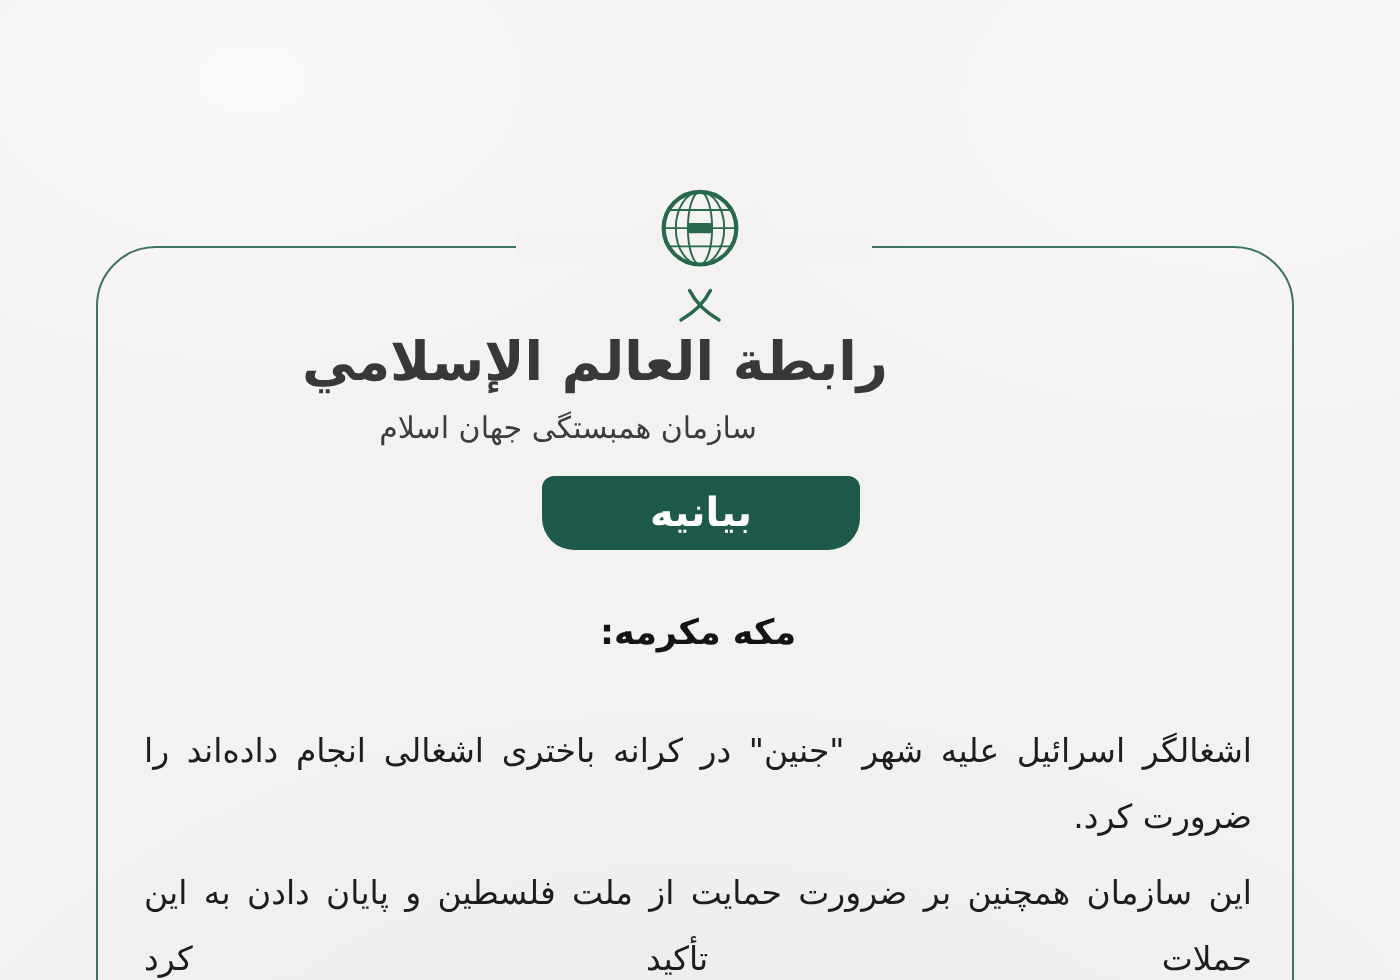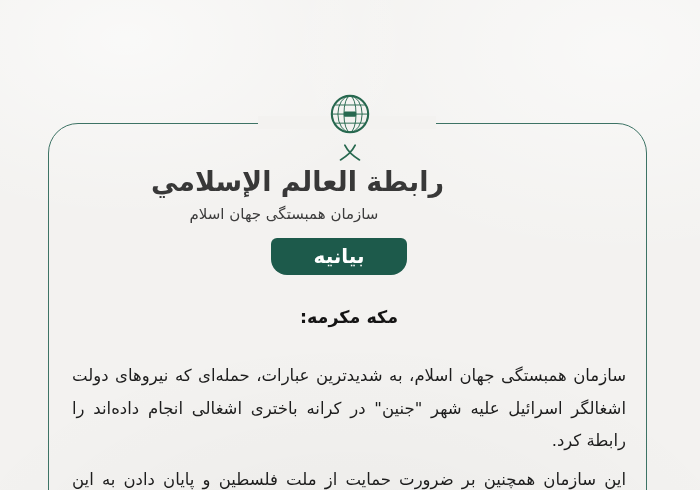--- a/index.html
+++ b/index.html
@@ -32,21 +32,21 @@
   .calligraphy{
     position:absolute;left:0;top:166px;width:595px;text-align:center;
     font-size:27px;font-weight:700;color:#383838;letter-spacing:0;
     direction:rtl;
   }
   .subtitle{
     position:absolute;left:0;top:205px;width:568px;text-align:center;
     font-size:15px;color:#3c3c3c;direction:rtl;
   }
   .banner{
-    position:absolute;left:271px;top:238px;width:136px;height:37px;
+    position:absolute;left:271px;top:238px;width:159px;height:37px;
     background:#1d5a4b;color:#ffffff;
     border-radius:6px 6px 16px 16px;
     font-size:20px;font-weight:700;line-height:36px;text-align:center;
     direction:rtl;
   }
   .content{
     position:absolute;right:74px;left:72px;top:300px;
     direction:rtl;color:#1d1d1d;
   }
   .salutation{
@@ -140,17 +140,16 @@
 </div>
 
 <div class="calligraphy">رابطة العالم الإسلامي</div>
 
 <div class="subtitle">سازمان همبستگی جهان اسلام</div>
 
 <div class="banner">بیانیه</div>
 
 <div class="content">
   <div class="salutation">مکه مکرمه:</div>
-  <div class="body-line">سازمان همبستگی جهان اسلام، به شدیدترین عبارات، حمله‌ای که نیروهای دولت</div>
   <div class="body-line">اشغالگر اسرائیل علیه شهر "جنین" در کرانه باختری اشغالی انجام داده‌اند را</div>
-  <div class="body-line last">رابطة کرد.</div>
+  <div class="body-line last">ضرورت کرد.</div>
   <div class="para2">این سازمان همچنین بر ضرورت حمایت از ملت فلسطین و پایان دادن به این حملات تأکید کرد</div>
 </div>
 
 </body></html>

